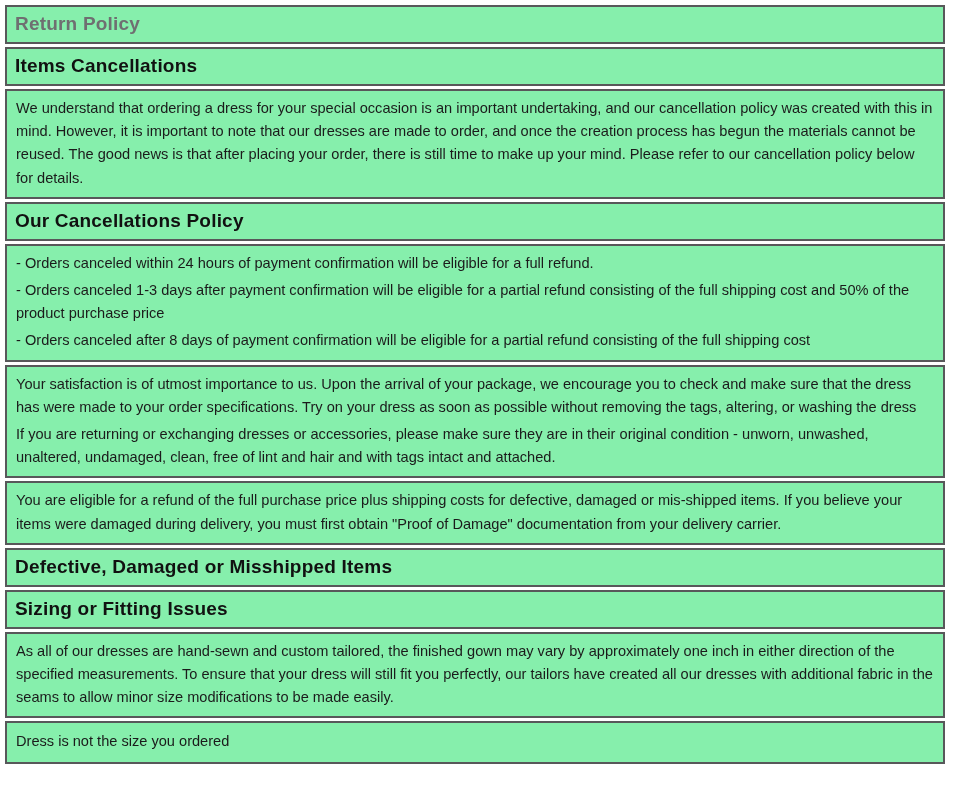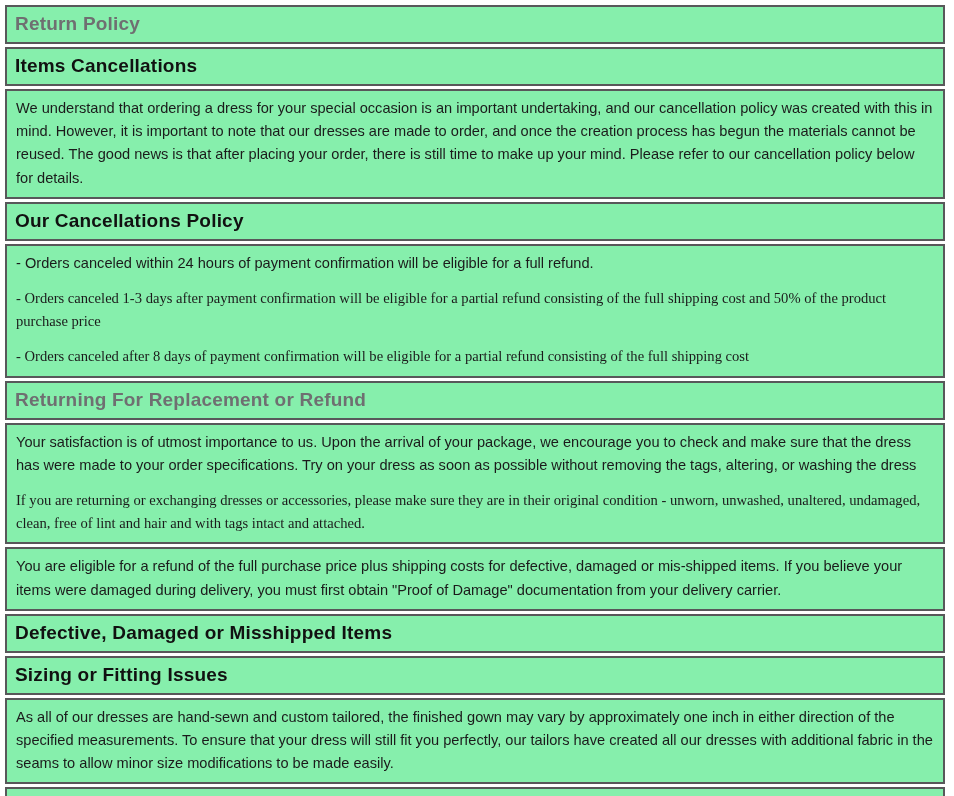--- a/index.html
+++ b/index.html
@@ -52,22 +52,21 @@
     padding: 6px 8px 7px 9px;
   }
   .body-text {
     font-size: 14.6px;
     line-height: 23.2px;
     color: #1b1b1b;
     margin: 0;
     text-align: left;
   }
   .body-text + .body-text {
-    margin-top: 12px;
-    font-family: Liberation Serif, serif;
+    margin-top: 4px;
   }
 
   .row-compact {
     padding: 7px 8px 8px 9px;
   }
 </style>
 </head>
 <body>
 
 <div class="policy-table">
@@ -87,23 +86,20 @@
   <div class="row row-title">
     <div class="title-text">Our Cancellations Policy</div>
   </div>
 
   <div class="row row-body">
     <p class="body-text">- Orders canceled within 24 hours of payment confirmation will be eligible for a full refund.</p>
     <p class="body-text">- Orders canceled 1-3 days after payment confirmation will be eligible for a partial refund consisting of the full shipping cost and 50% of the product purchase price</p>
     <p class="body-text">- Orders canceled after 8 days of payment confirmation will be eligible for a partial refund consisting of the full shipping cost</p>
   </div>
 
-  <div class="row row-title">
-    <div class="title-text muted">Returning For Replacement or Refund</div>
-  </div>
 
   <div class="row row-body">
     <p class="body-text">Your satisfaction is of utmost importance to us. Upon the arrival of your package, we encourage you to check and make sure that the dress has were made to your order specifications. Try on your dress as soon as possible without removing the tags, altering, or washing the dress</p>
     <p class="body-text">If you are returning or exchanging dresses or accessories, please make sure they are in their original condition - unworn, unwashed, unaltered, undamaged, clean, free of lint and hair and with tags intact and attached.</p>
   </div>
 
   <div class="row row-body">
     <p class="body-text">You are eligible for a refund of the full purchase price plus shipping costs for defective, damaged or mis-shipped items. If you believe your items were damaged during delivery, you must first obtain "Proof of Damage" documentation from your delivery carrier.</p>
   </div>
 

